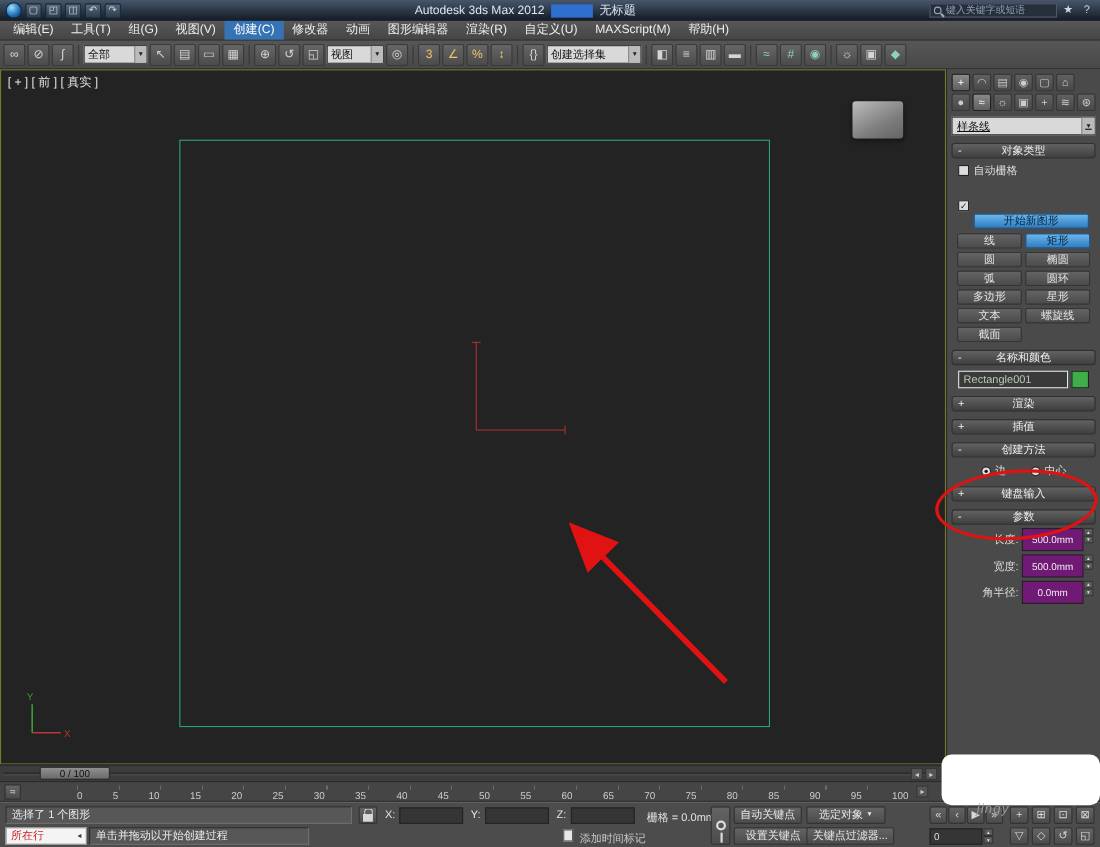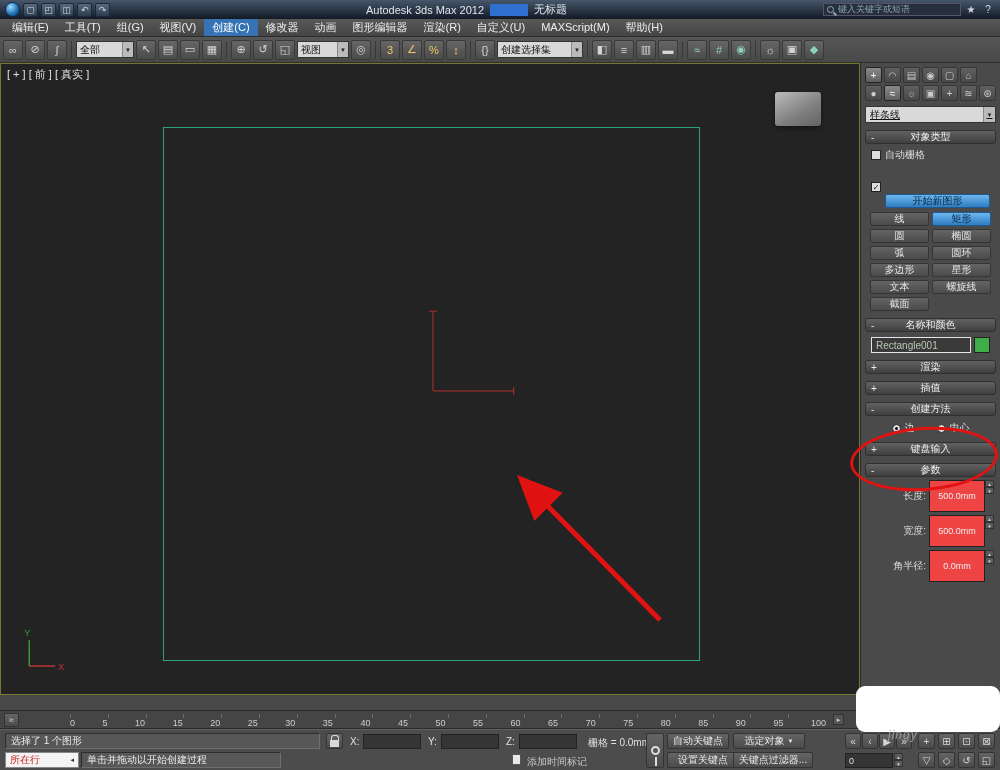--- a/index.html
+++ b/index.html
@@ -8,21 +8,21 @@
        font-family:"Liberation Sans","DejaVu Sans",sans-serif;font-size:11px;color:#ddd;user-select:none;}
 
   
   .titlebar{position:absolute;top:0;left:0;right:0;height:19px;background:linear-gradient(#47566b,#121a24);
             display:flex;align-items:center;padding:0 5px;gap:3px;color:#dfe6ee;}
   .logo{width:15px;height:15px;border-radius:50%;background:radial-gradient(circle at 35% 30%,#9fdcff,#1a6db3 60%,#0c3f6e);border:1px solid #0a2c4e;flex:none;}
   .qicon{width:15px;height:14px;display:flex;align-items:center;justify-content:center;font-size:9px;color:#cfd8e2;
          background:linear-gradient(#5a6a7e,#2c3b4e);border:1px solid #1d2936;border-radius:2px;flex:none;}
   .tb-title{flex:1;display:flex;justify-content:center;align-items:center;gap:6px;font-size:11px;white-space:nowrap;}
   .tb-badge{display:inline-block;width:38px;height:12px;background:#2f6fd0;}
-  .searchbox{width:138px;height:13px;background:#26303c;border:1px solid #556;color:#8fa0b0;font-size:9px;
+  .searchbox{width:116px;height:13px;background:#26303c;border:1px solid #556;color:#8fa0b0;font-size:9px;
              display:flex;align-items:center;padding:0 3px;gap:4px;flex:none;}
   .mag{width:7px;height:7px;border:1.5px solid #9ab;border-radius:50%;position:relative;flex:none;}
   .mag:after{content:'';position:absolute;width:4px;height:1.5px;background:#9ab;transform:rotate(45deg);left:5px;top:6px;}
   .info-ic{width:14px;height:13px;display:flex;align-items:center;justify-content:center;color:#cfd8e2;font-size:10px;flex:none;}
 
   
   .menubar{position:absolute;top:19px;left:0;right:0;height:18px;background:linear-gradient(#585858,#454545);
            border-bottom:1px solid #2c2c2c;display:flex;padding-left:4px;}
   .menu{padding:0 8px;line-height:17px;color:#eee;white-space:nowrap;}
   .menu.active{background:#3573b5;color:#fff;}
@@ -74,21 +74,21 @@
   .namerow{display:flex;gap:3px;padding:5px 9px 0;align-items:center;}
   .nameinput{flex:1;height:16px;background:#3a3a3a;border:1px solid #e5e5e5;color:#b8c8b0;font-size:10px;
              display:flex;align-items:center;padding-left:4px;}
   .swatch{width:16px;height:16px;background:#3fae49;border:1px solid #222;flex:none;}
   .radiorow{display:flex;justify-content:center;gap:22px;padding-top:5px;font-size:10px;color:#ddd;}
   .radio{display:flex;align-items:center;gap:4px;}
   .rdot{width:9px;height:9px;border-radius:50%;background:#ddd;border:1px solid #222;position:relative;}
   .rdot.on:after{content:'';position:absolute;left:2px;top:2px;right:2px;bottom:2px;border-radius:50%;background:#111;}
   .paramrow{display:flex;align-items:center;justify-content:flex-end;gap:3px;padding:3px 5px 0 0;font-size:10px;color:#ddd;}
   .spinner{display:flex;align-items:stretch;}
-  .spinfield{width:56px;height:32px;background:#ef4444;border:1px solid #222;color:#eee;font-size:9px;
+  .spinfield{width:56px;height:21px;background:#701a75;border:1px solid #222;color:#eee;font-size:9px;
              display:flex;align-items:center;justify-content:center;}
   .spincol{display:flex;flex-direction:column;width:9px;}
   .spincol span{height:7px;font-size:5px;line-height:6px;background:#5a5a5a;border:1px solid #333;color:#ddd;
                 display:flex;align-items:center;justify-content:center;}
 
   
   .timeslider{position:absolute;top:695px;left:0;width:1000px;height:15px;background:#3c3c3c;border-top:1px solid #222;}
   .tstrack{position:absolute;left:3px;right:148px;top:6px;height:3px;background:#2e2e2e;border-bottom:1px solid #555;}
   .tshandle{position:absolute;left:36px;top:1px;width:64px;height:12px;background:linear-gradient(#909090,#6a6a6a);
             border:1px solid #2e2e2e;border-radius:2px;color:#101010;font-size:9px;display:flex;align-items:center;justify-content:center;}
@@ -352,20 +352,26 @@
           <span class="spinfield">0.0mm</span>
           <span class="spincol">
               <span>▴</span>
               <span>▾</span>
             </span>
         </span>
       </div>
     </div>
   </div>
 
+  <div class="timeslider">
+    <div class="tstrack"></div>
+    <div class="tshandle">0 / 100</div>
+    <div class="tsarrow" style="left:828px">◂</div>
+    <div class="tsarrow" style="left:841px">▸</div>
+  </div>
 
   <div class="trackbar">
     <div class="mcurve">≈</div>
     <div class="ruler">
       <span>0</span>
       <span>5</span>
       <span>10</span>
       <span>15</span>
       <span>20</span>
       <span>25</span>

